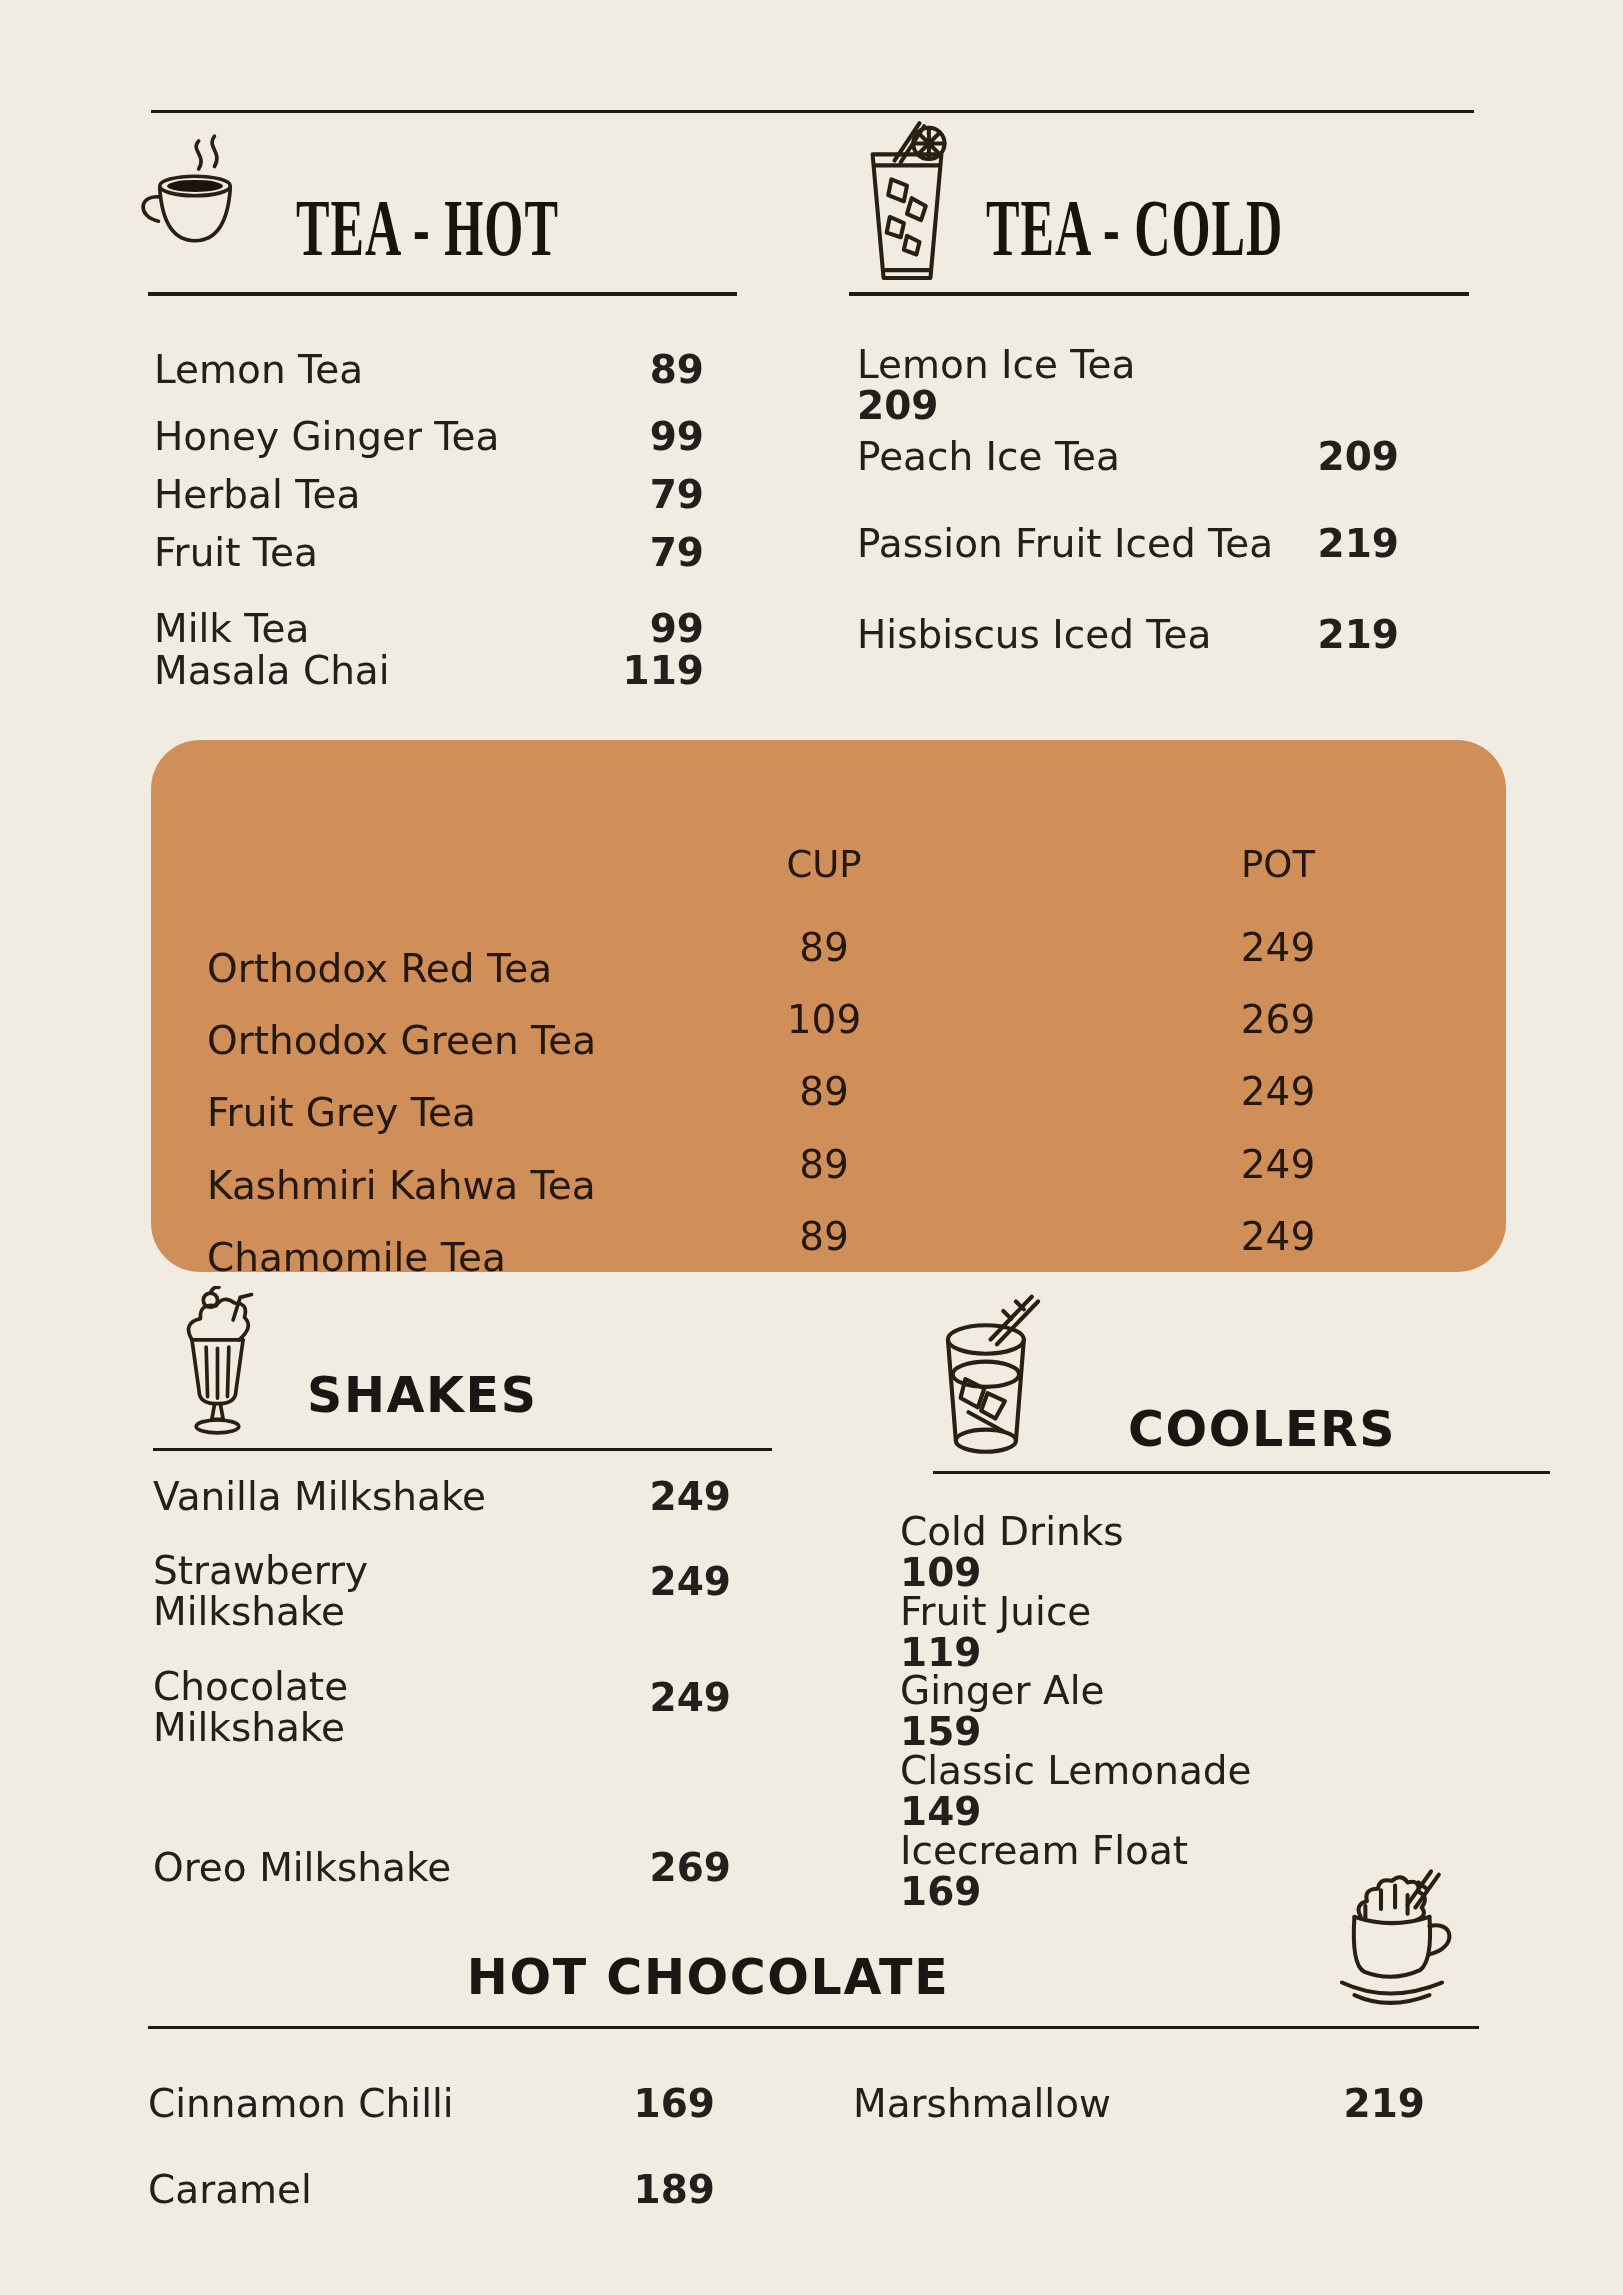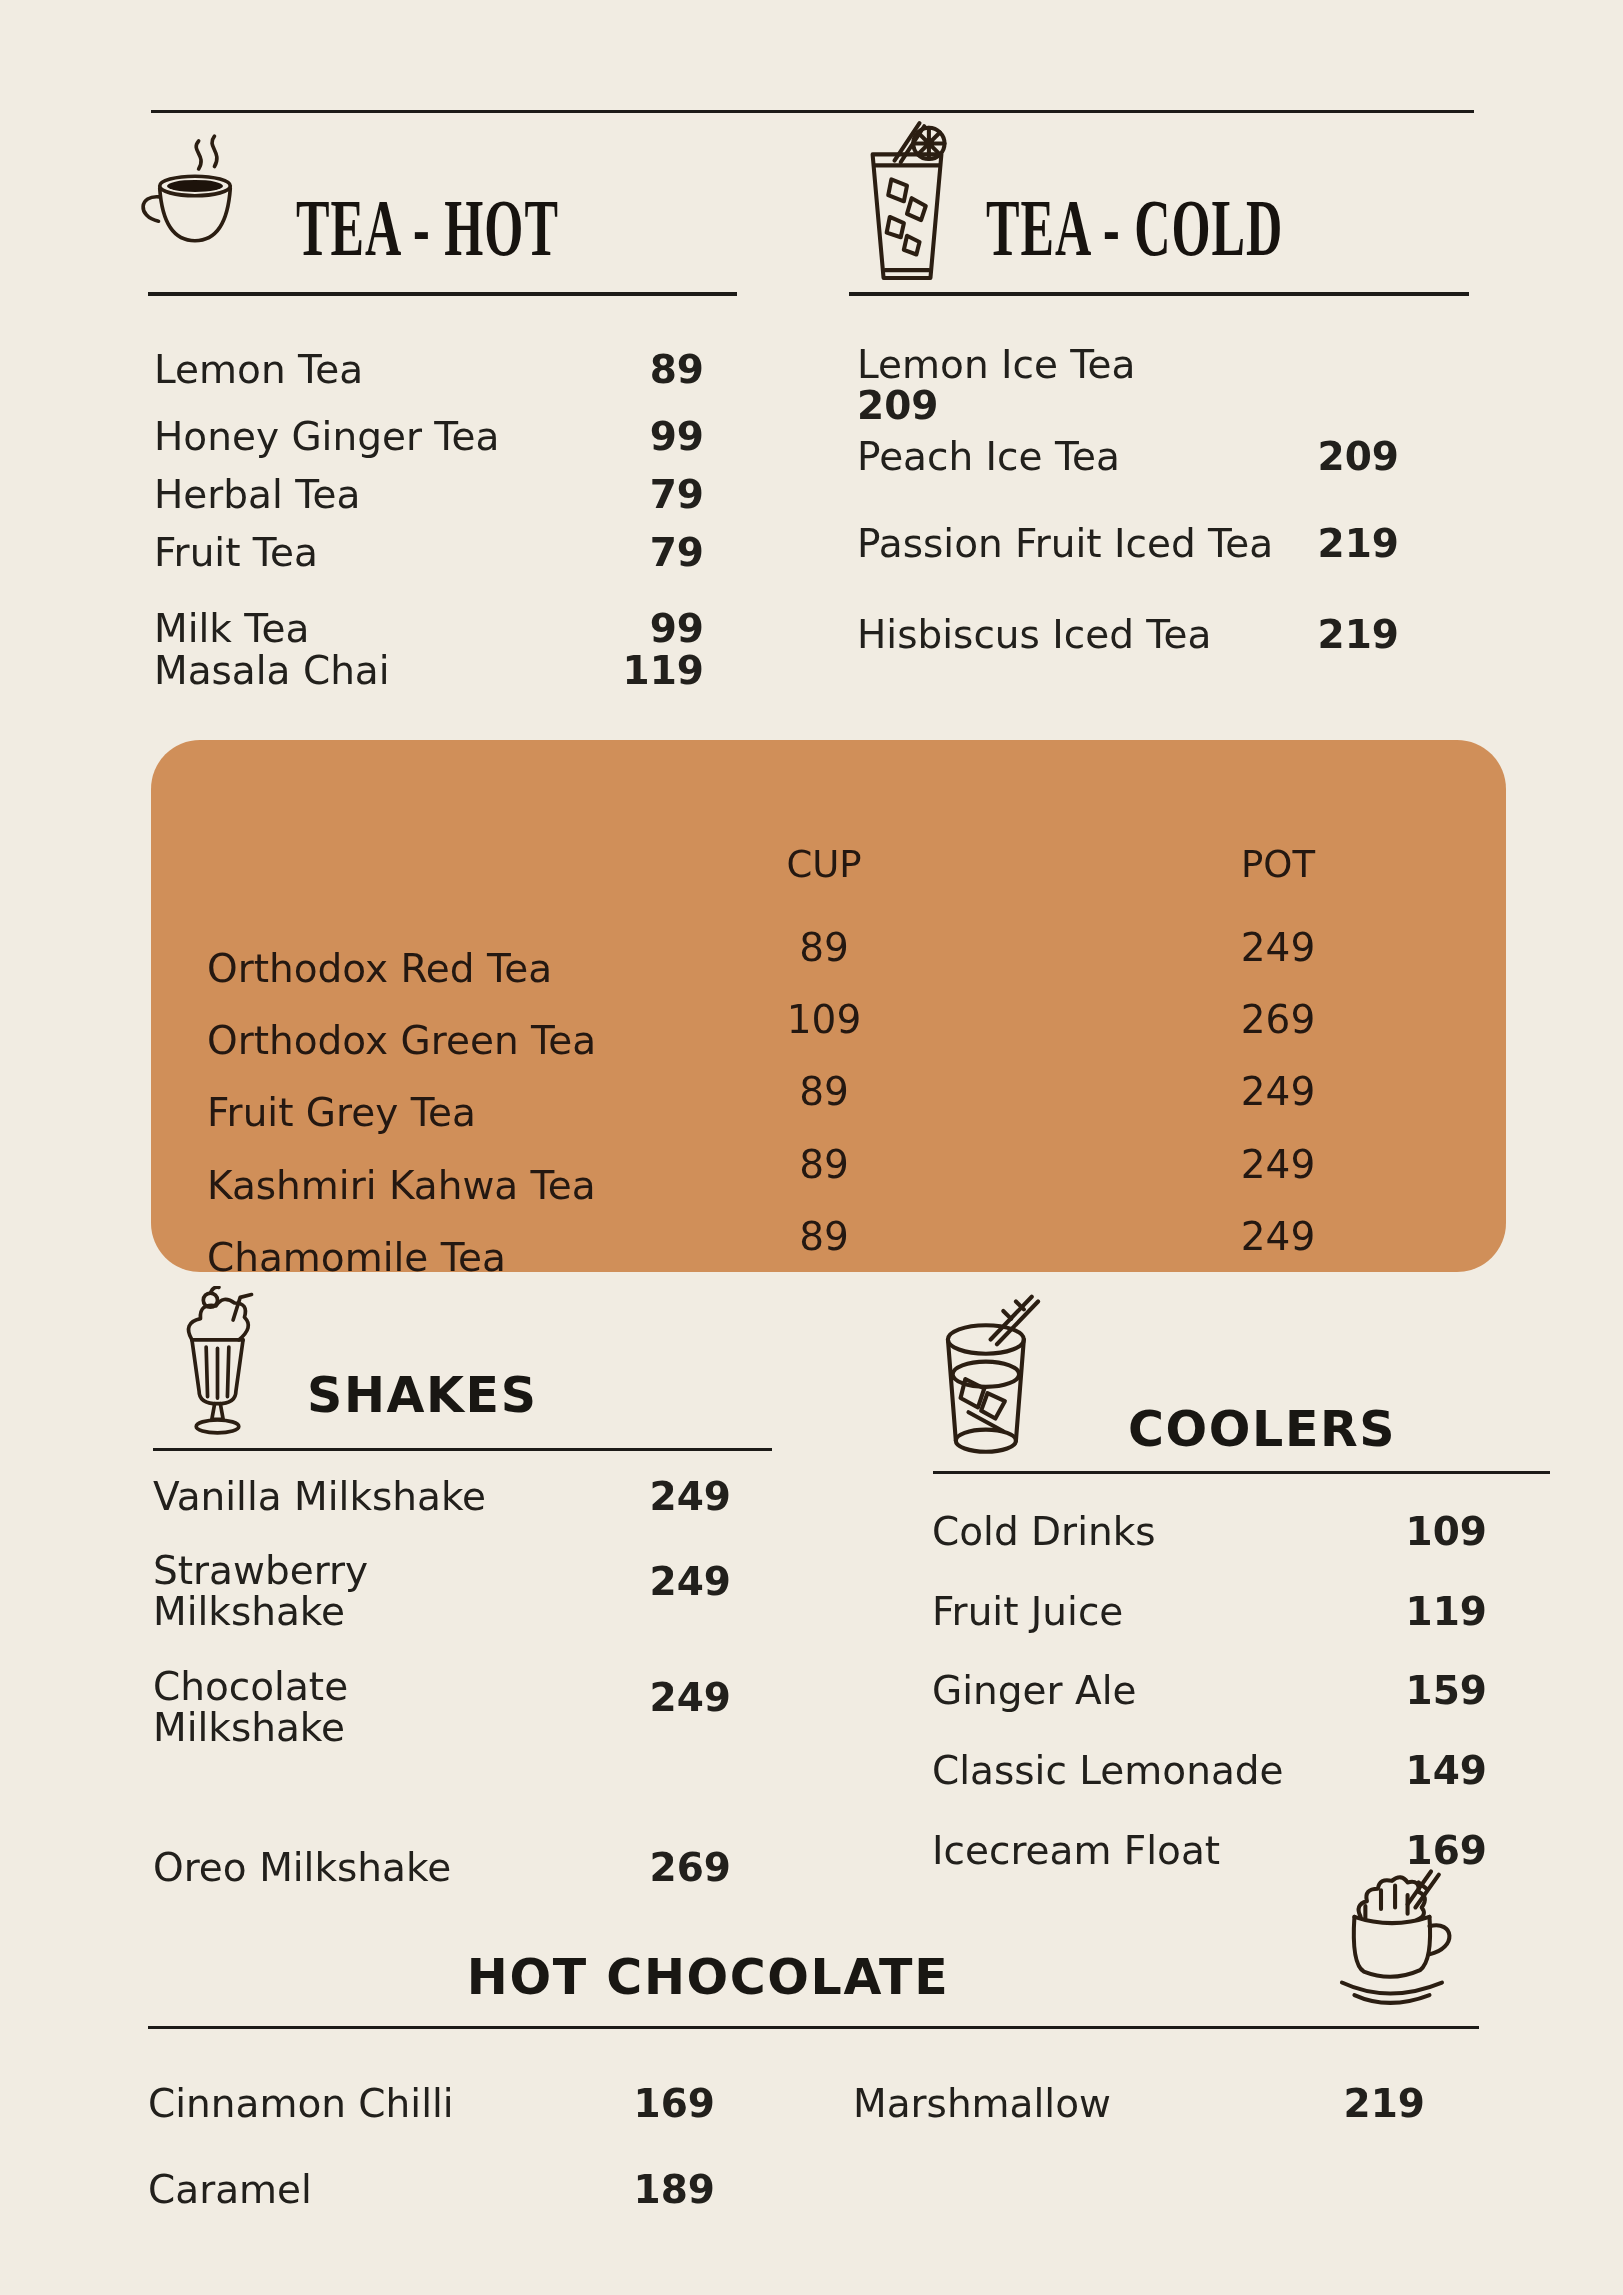--- a/index.html
+++ b/index.html
@@ -16,21 +16,21 @@
   .sans-title{position:absolute;font-family:"DejaVu Sans",sans-serif;font-weight:bold;
     font-size:49px;line-height:1.1;letter-spacing:1.6px;color:#191713;white-space:nowrap;}
   .row{position:absolute;display:flex;justify-content:space-between;align-items:flex-start;
     font-size:39px;line-height:1.06;color:#22201c;}
   .row .name{white-space:nowrap;}
   .row .price{font-weight:bold;white-space:nowrap;}
   .row.wrap .name{white-space:normal;width:373px;}
   .col-left-row{left:154px;width:550px;}
   .col-right-row{left:857px;width:542px;}
   .shake-row{left:153px;width:578px;}
-  .cooler-row{left:932px;width:555px;}
+  .cooler-row{left:900px;width:555px;flex-direction:column;}
   .hc-left-row{left:148px;width:567px;gap:20px;}
   .hc-right-row{left:853px;width:572px;}
   .classic-box{position:absolute;left:151px;top:740px;width:1355px;height:532px;
     background:#d08f59;border-radius:49px;}
   .ct-head{position:absolute;top:843px;width:162px;text-align:center;font-size:37px;color:#241811;}
   .ct-row{position:absolute;left:207px;width:1254px;height:49px;font-size:39px;line-height:1.06;color:#241811;}
   .ct-row .ct-name{position:absolute;left:0;top:0;white-space:nowrap;margin-top:21px;}
   .ct-row .ct-cup{position:absolute;left:536px;top:0;width:162px;text-align:center;}
   .ct-row .ct-pot{position:absolute;left:990px;top:0;width:162px;text-align:center;}
   .icon{position:absolute;}

